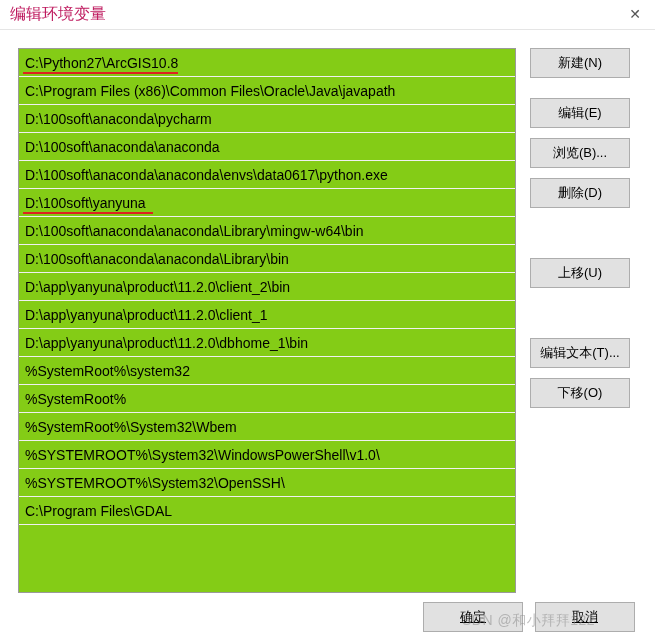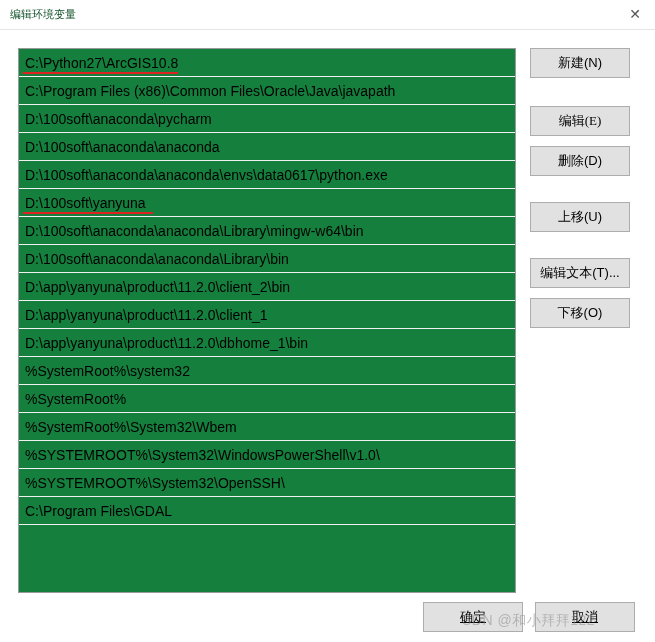--- a/index.html
+++ b/index.html
@@ -14,22 +14,22 @@
     }
     .titlebar {
       height: 30px;
       display: flex;
       align-items: center;
       padding: 0 10px;
       border-bottom: 1px solid #e5e5e5;
       position: relative;
     }
     .title-text {
-      font-size: 11px;
-      color: #14532d;
+      font-size: 16px;
+      color: #be185d;
     }
     .close-btn {
       position: absolute;
       right: 8px;
       top: 4px;
       width: 24px;
       height: 20px;
       display: flex;
       align-items: center;
       justify-content: center;
@@ -39,21 +39,21 @@
     }
     .content {
       display: flex;
       padding: 18px 12px 10px 18px;
       gap: 14px;
     }
     .listbox {
       width: 498px;
       height: 545px;
       border: 1px solid #9a9a9a;
-      background: #15803d;
+      background: #84cc16;
       overflow: hidden;
     }
     .list-item {
       height: 28px;
       line-height: 28px;
       padding: 0 6px;
       border-bottom: 1px solid #f0f0f0;
       white-space: nowrap;
       overflow: hidden;
       text-overflow: clip;
@@ -79,21 +79,21 @@
     }
     .btn {
       width: 100px;
       height: 30px;
       border: 1px solid #adadad;
       background: #e1e1e1;
       font-size: 13px;
       cursor: pointer;
       font-family: inherit;
     }
-    .gap-lg { margin-top: 16px; }
+    .gap-lg { margin-top: 40px; }
     .footer {
       position: absolute;
       bottom: 10px;
       right: 20px;
       display: flex;
       gap: 12px;
       text-decoration: underline;
     }
     .watermark {
       position: absolute;
@@ -131,21 +131,22 @@
       <div class="list-item">D:\app\yanyuna\product\11.2.0\dbhome_1\bin</div>
       <div class="list-item">%SystemRoot%\system32</div>
       <div class="list-item">%SystemRoot%</div>
       <div class="list-item">%SystemRoot%\System32\Wbem</div>
       <div class="list-item">%SYSTEMROOT%\System32\WindowsPowerShell\v1.0\</div>
       <div class="list-item">%SYSTEMROOT%\System32\OpenSSH\</div>
       <div class="list-item">C:\Program Files\GDAL</div>
     </div>
   <div class="btn-col">
     <button class="btn">新建(N)</button>
-    <button class="btn" style="margin-top:18px;font-family:Liberation Serif, serif;">编辑(E)</button>
+    <button class="btn" style="margin-top:10px;">编辑(E)</button>
+    <button class="btn">浏览(B)...</button>
     <button class="btn">删除(D)</button>
     <button class="btn gap-lg">上移(U)</button>
     <button class="btn gap-lg">编辑文本(T)...</button>
     <button class="btn">下移(O)</button>
   </div>
 </div>
 
 <div class="watermark">SDN @和小拜拜122</div>
 
 <div class="footer">

